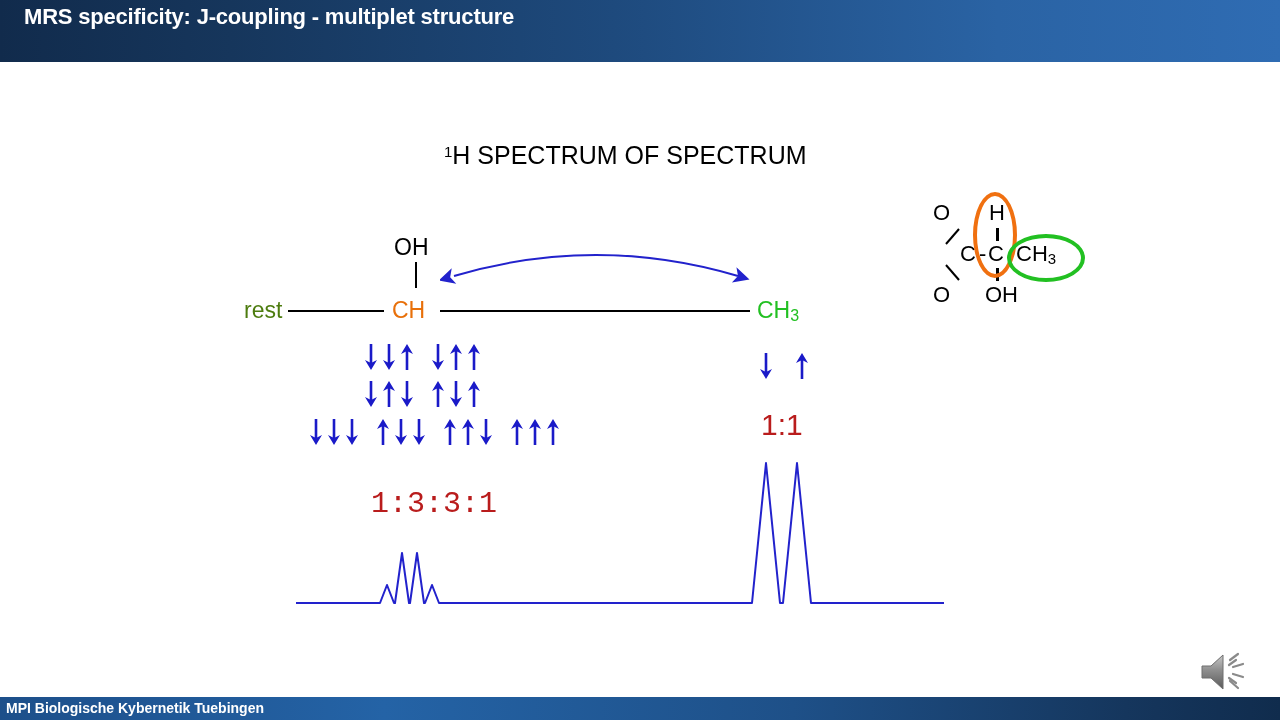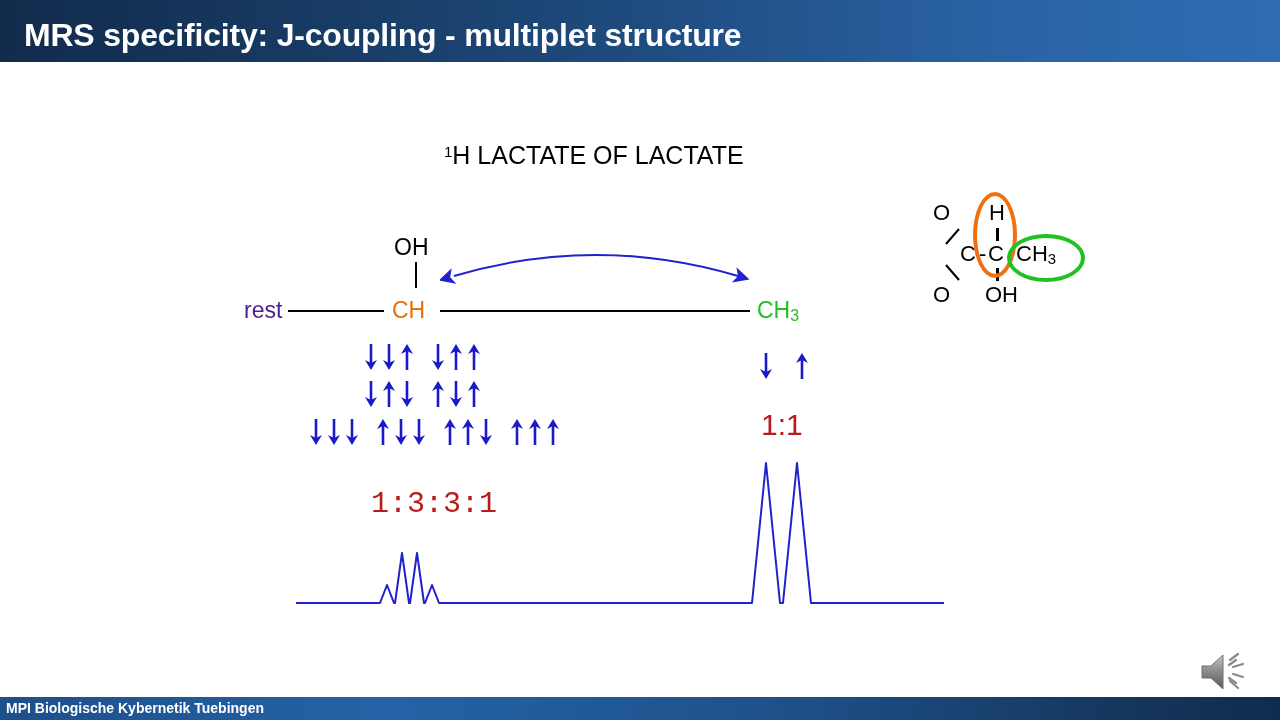--- a/index.html
+++ b/index.html
@@ -17,22 +17,22 @@
 
   
   #title-bar {
     position: absolute;
     left: 0; top: 0;
     width: 1280px; height: 62px;
     background: linear-gradient(to right, #112b4c 0%, #16365c 18%, #1e4a7d 48%, #2a63a4 78%, #2f6cb3 100%);
   }
   #title-text {
     position: absolute;
-    left: 24px; top: 17px;
-    font-size: 32px;
+    left: 24px; top: 4px;
+    font-size: 22px;
     font-weight: bold;
     color: #ffffff;
     letter-spacing: -0.2px;
     white-space: nowrap;
   }
 
   
   #footer-bar {
     position: absolute;
     left: 0; top: 697px;
@@ -68,21 +68,21 @@
     font-size: 15px;
     vertical-align: 7px;
   }
 
   
   .sch-label {
     position: absolute;
     font-size: 23px;
     white-space: nowrap;
   }
-  #sch-rest { left: 244px; top: 297px; color: #4c1d95; }
+  #sch-rest { left: 244px; top: 297px; color: #4d7c0f; }
   #sch-oh   { left: 394px; top: 234px; color: #000000; }
   #sch-ch   { left: 392px; top: 297px; color: #E8700A; }
   #sch-ch3  { left: 757px; top: 297px; color: #22C022; }
   #sch-ch3 sub { font-size: 16px; vertical-align: -3px; }
 
   .bond {
     position: absolute;
     background: #000000;
   }
   #bond-rest-ch  { left: 288px; top: 310px; width: 96px; height: 1.6px; }
@@ -205,21 +205,21 @@
     width: 62px; height: 48px;
   }
 </style>
 </head>
 <body>
 
 <div id="title-bar">
   <div id="title-text">MRS specificity: J-coupling - multiplet structure</div>
 </div>
 
-<div id="spectrum-heading"><sup>1</sup><span>H LACTATE OF LACTATE</span></div>
+<div id="spectrum-heading"><sup>1</sup><span>H SPECTRUM OF SPECTRUM</span></div>
 
 <div id="sch-rest" class="sch-label">rest</div>
 <div id="sch-oh" class="sch-label">OH</div>
 <div id="sch-ch" class="sch-label">CH</div>
 <div id="sch-ch3" class="sch-label"><span>CH</span><sub>3</sub></div>
 
 <div id="bond-rest-ch" class="bond"></div>
 <div id="bond-ch-ch3" class="bond"></div>
 <div id="bond-oh-ch" class="bond"></div>
 

